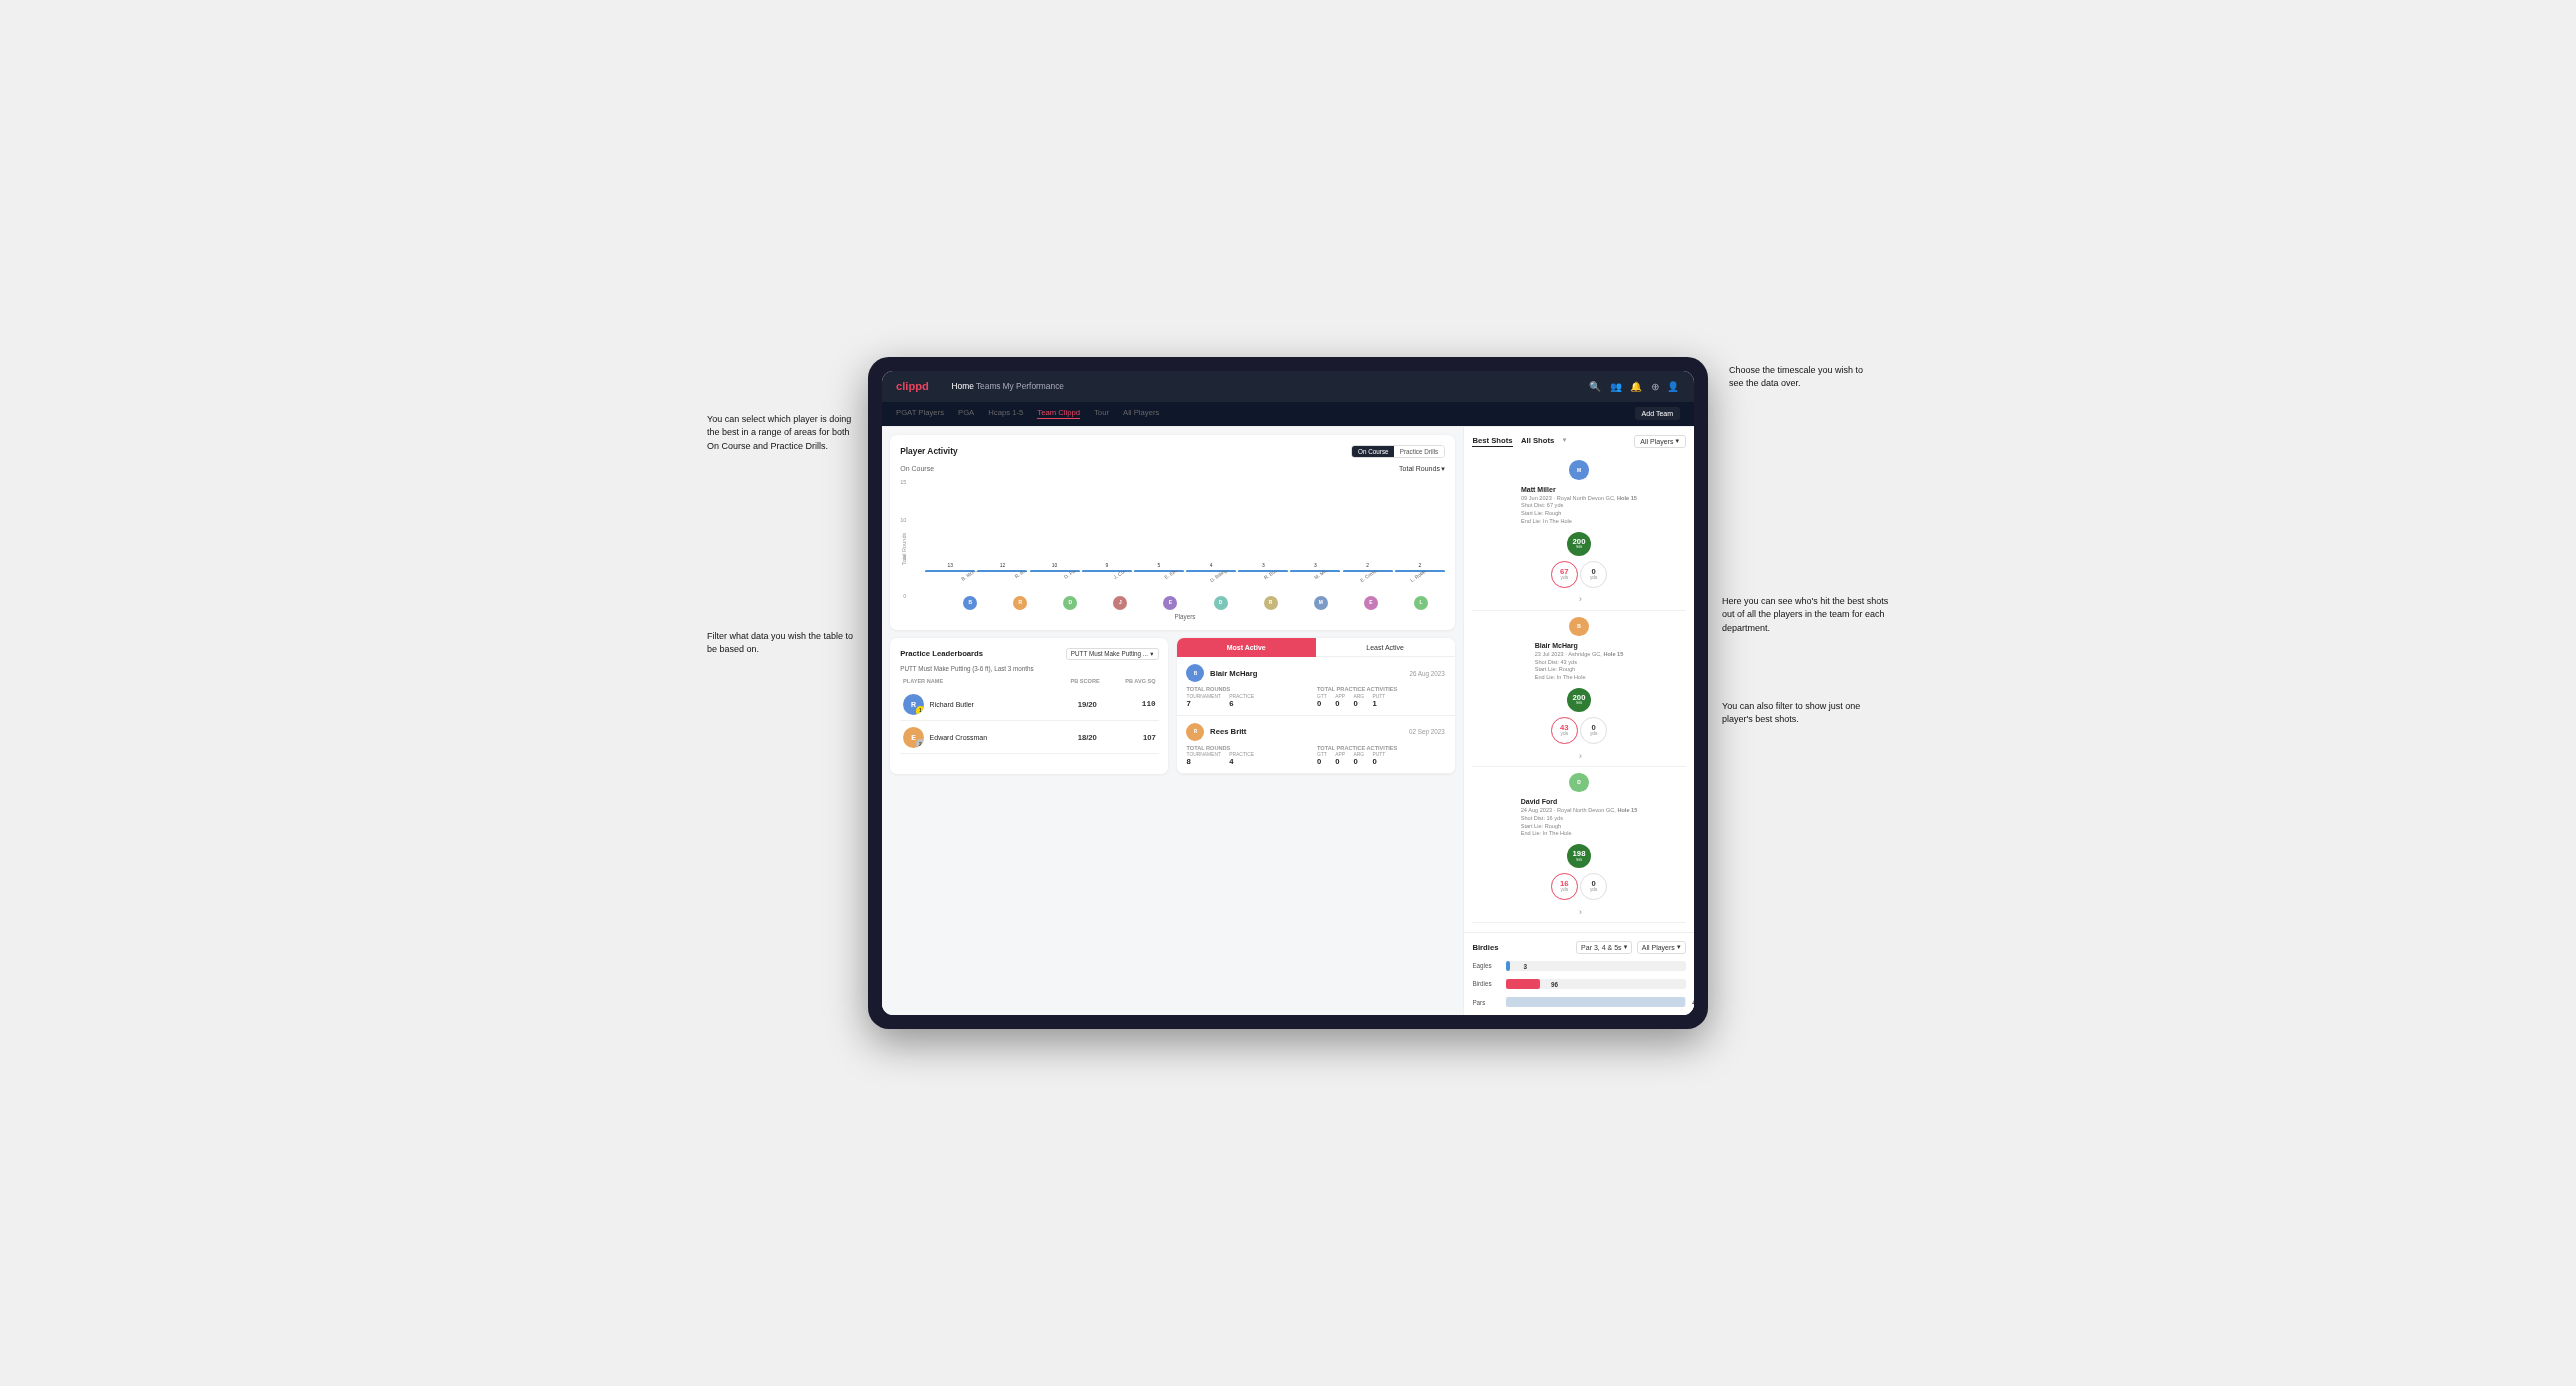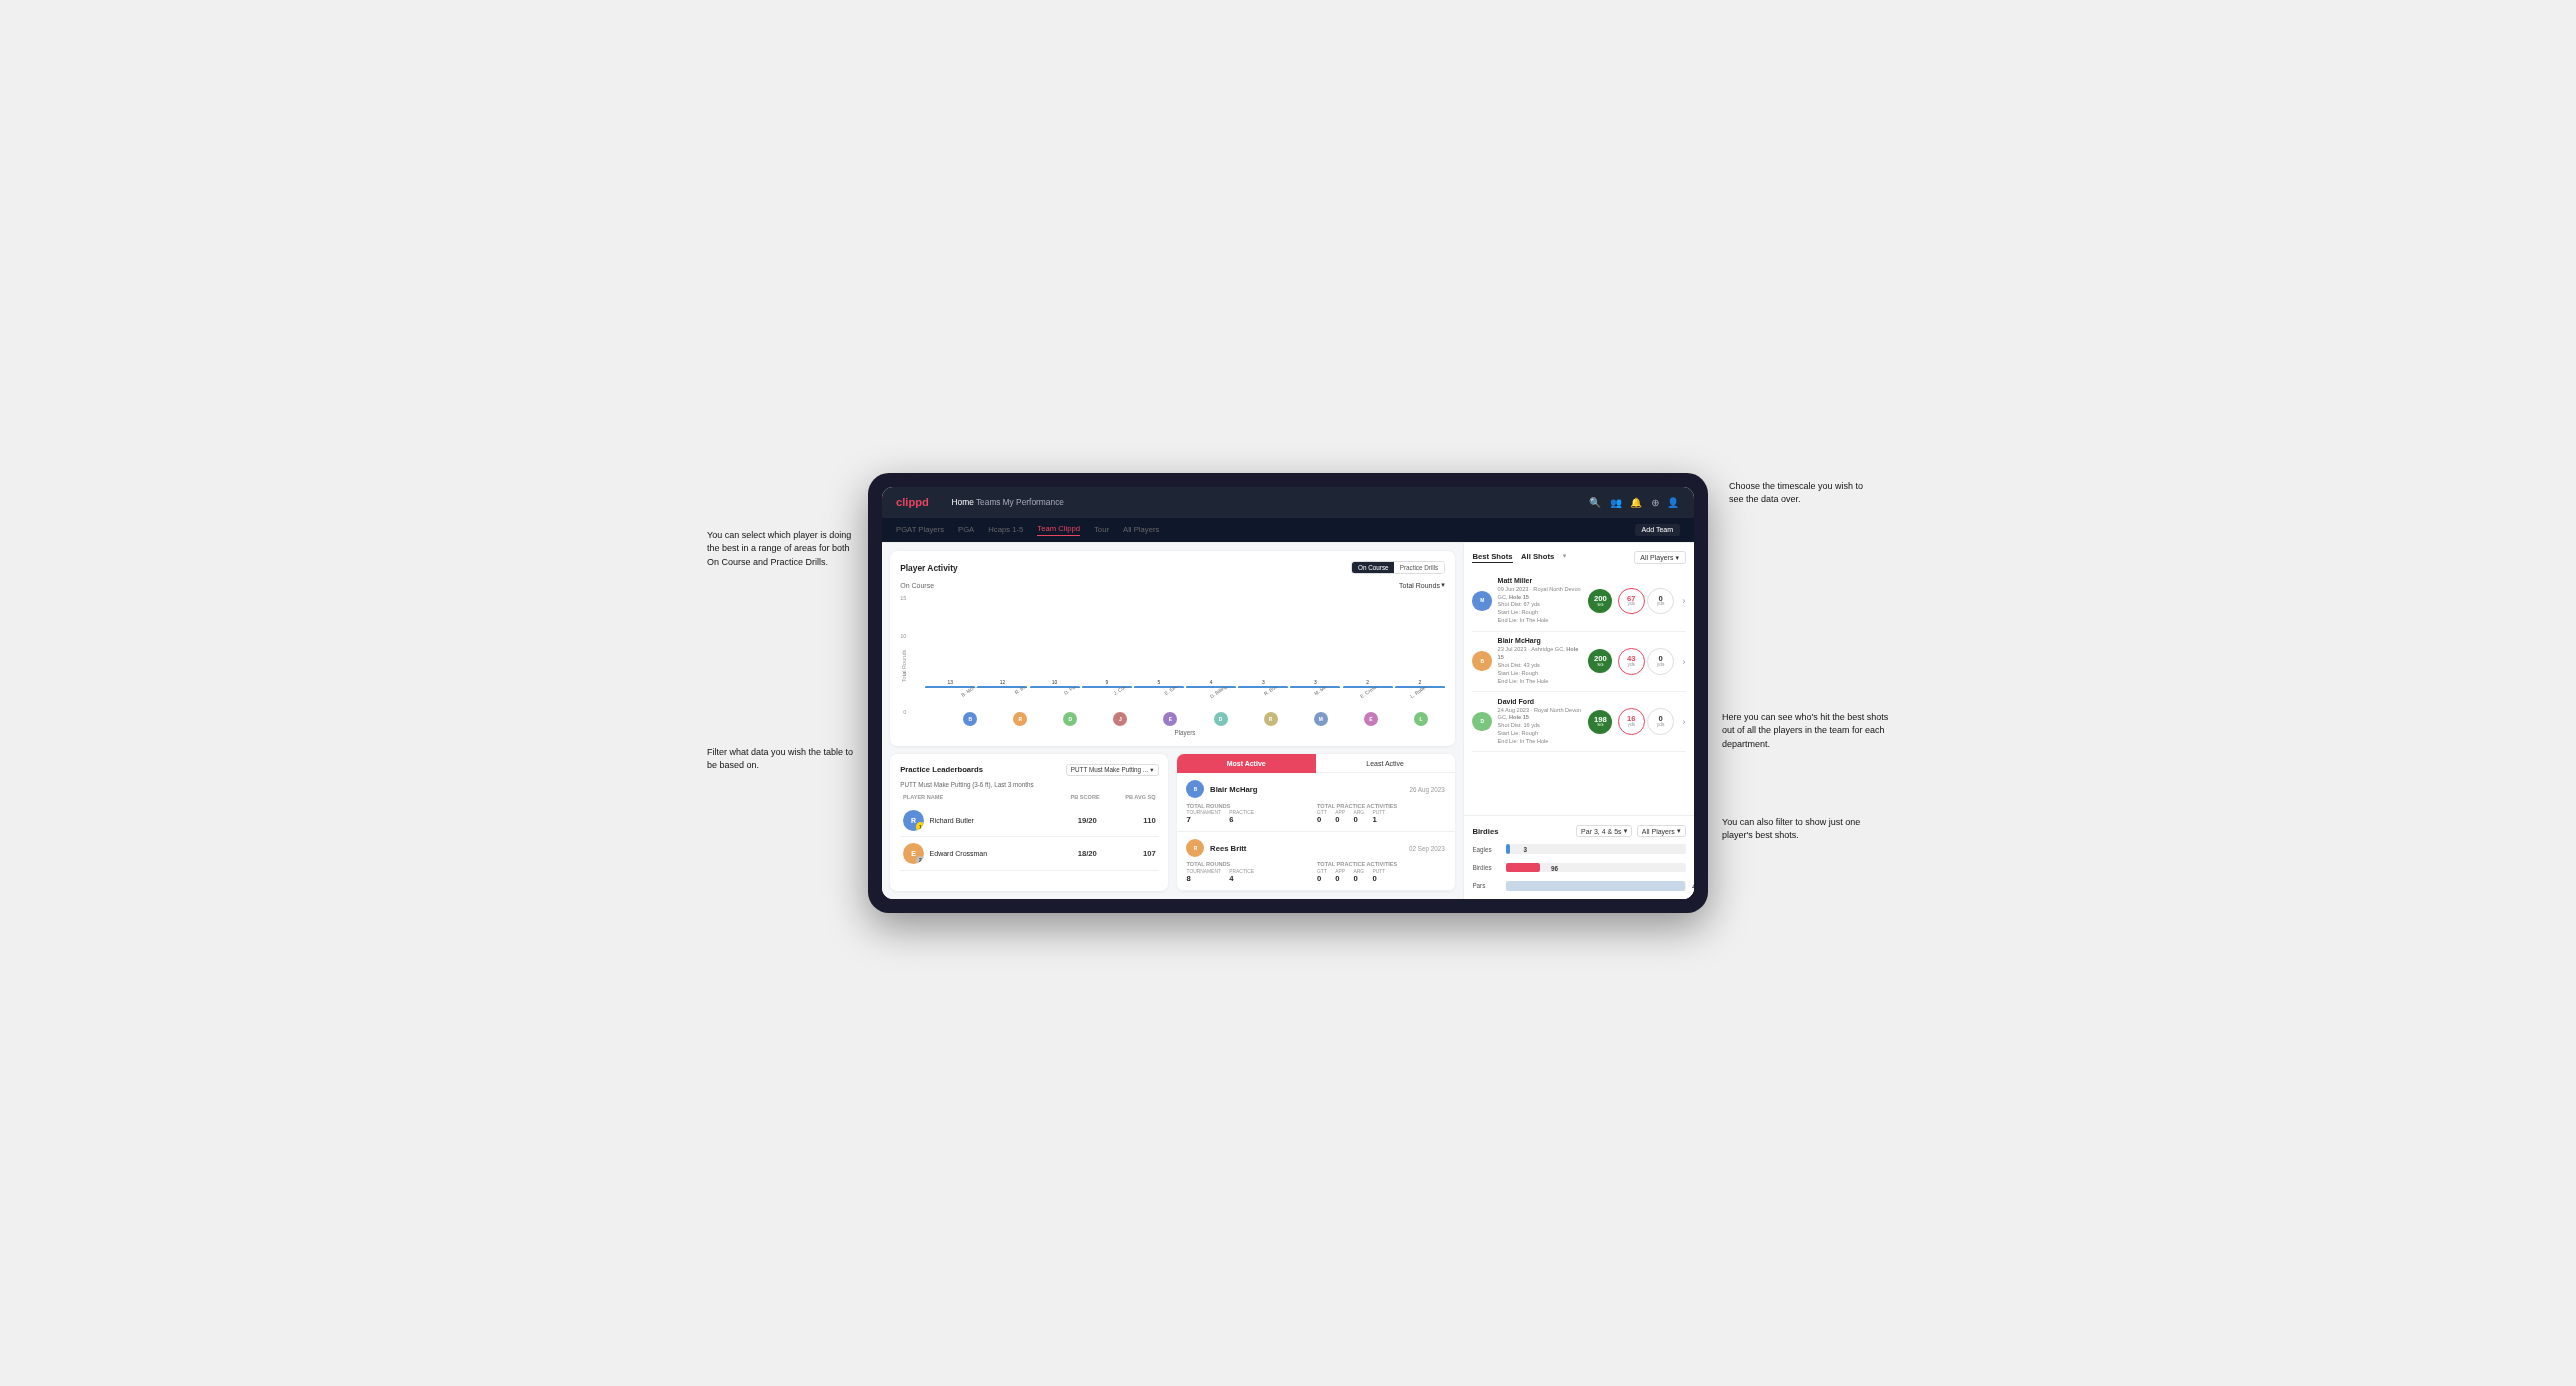--- a/index.html
+++ b/index.html
@@ -560,20 +560,21 @@
     }
 
     
     .shot-card {
       display: flex;
       align-items: center;
       padding: 5.6px 0;
       border-bottom: 0.7px solid #f0f0f0;
       gap: 5.6px;
       cursor: pointer;
+      flex-direction: column;
     }
 
     .shot-player-info {
       flex: 1;
     }
 
     .shot-player-row {
       display: flex;
       align-items: center;
       gap: 4.2px;
@@ -1056,21 +1057,21 @@
                 <span style="text-align:right;">PB AVG SQ</span>
               </div>
               <div id="leaderboard-rows">
 
               <div class="leaderboard-row">
                     <div class="player-info">
                       <div class="player-avatar avatar-color-0">R<div class="rank-badge">1</div></div>
                       <div class="player-name">Richard Butler</div>
                     </div>
                     <div class="score-value" style="text-align: right;">19/20</div>
-                    <div class="score-value" style="text-align: right;">110</div>
+                    <div class="score-value" style="text-align: right; font-family: Liberation Mono, monospace;">110</div>
                   </div>
                   <div class="leaderboard-row">
                     <div class="player-info">
                       <div class="player-avatar avatar-color-1">E<div class="rank-badge silver">2</div></div>
                       <div class="player-name">Edward Crossman</div>
                     </div>
                     <div class="score-value" style="text-align: right;">18/20</div>
                     <div class="score-value" style="text-align: right;">107</div>
                   </div>
                 </div>

